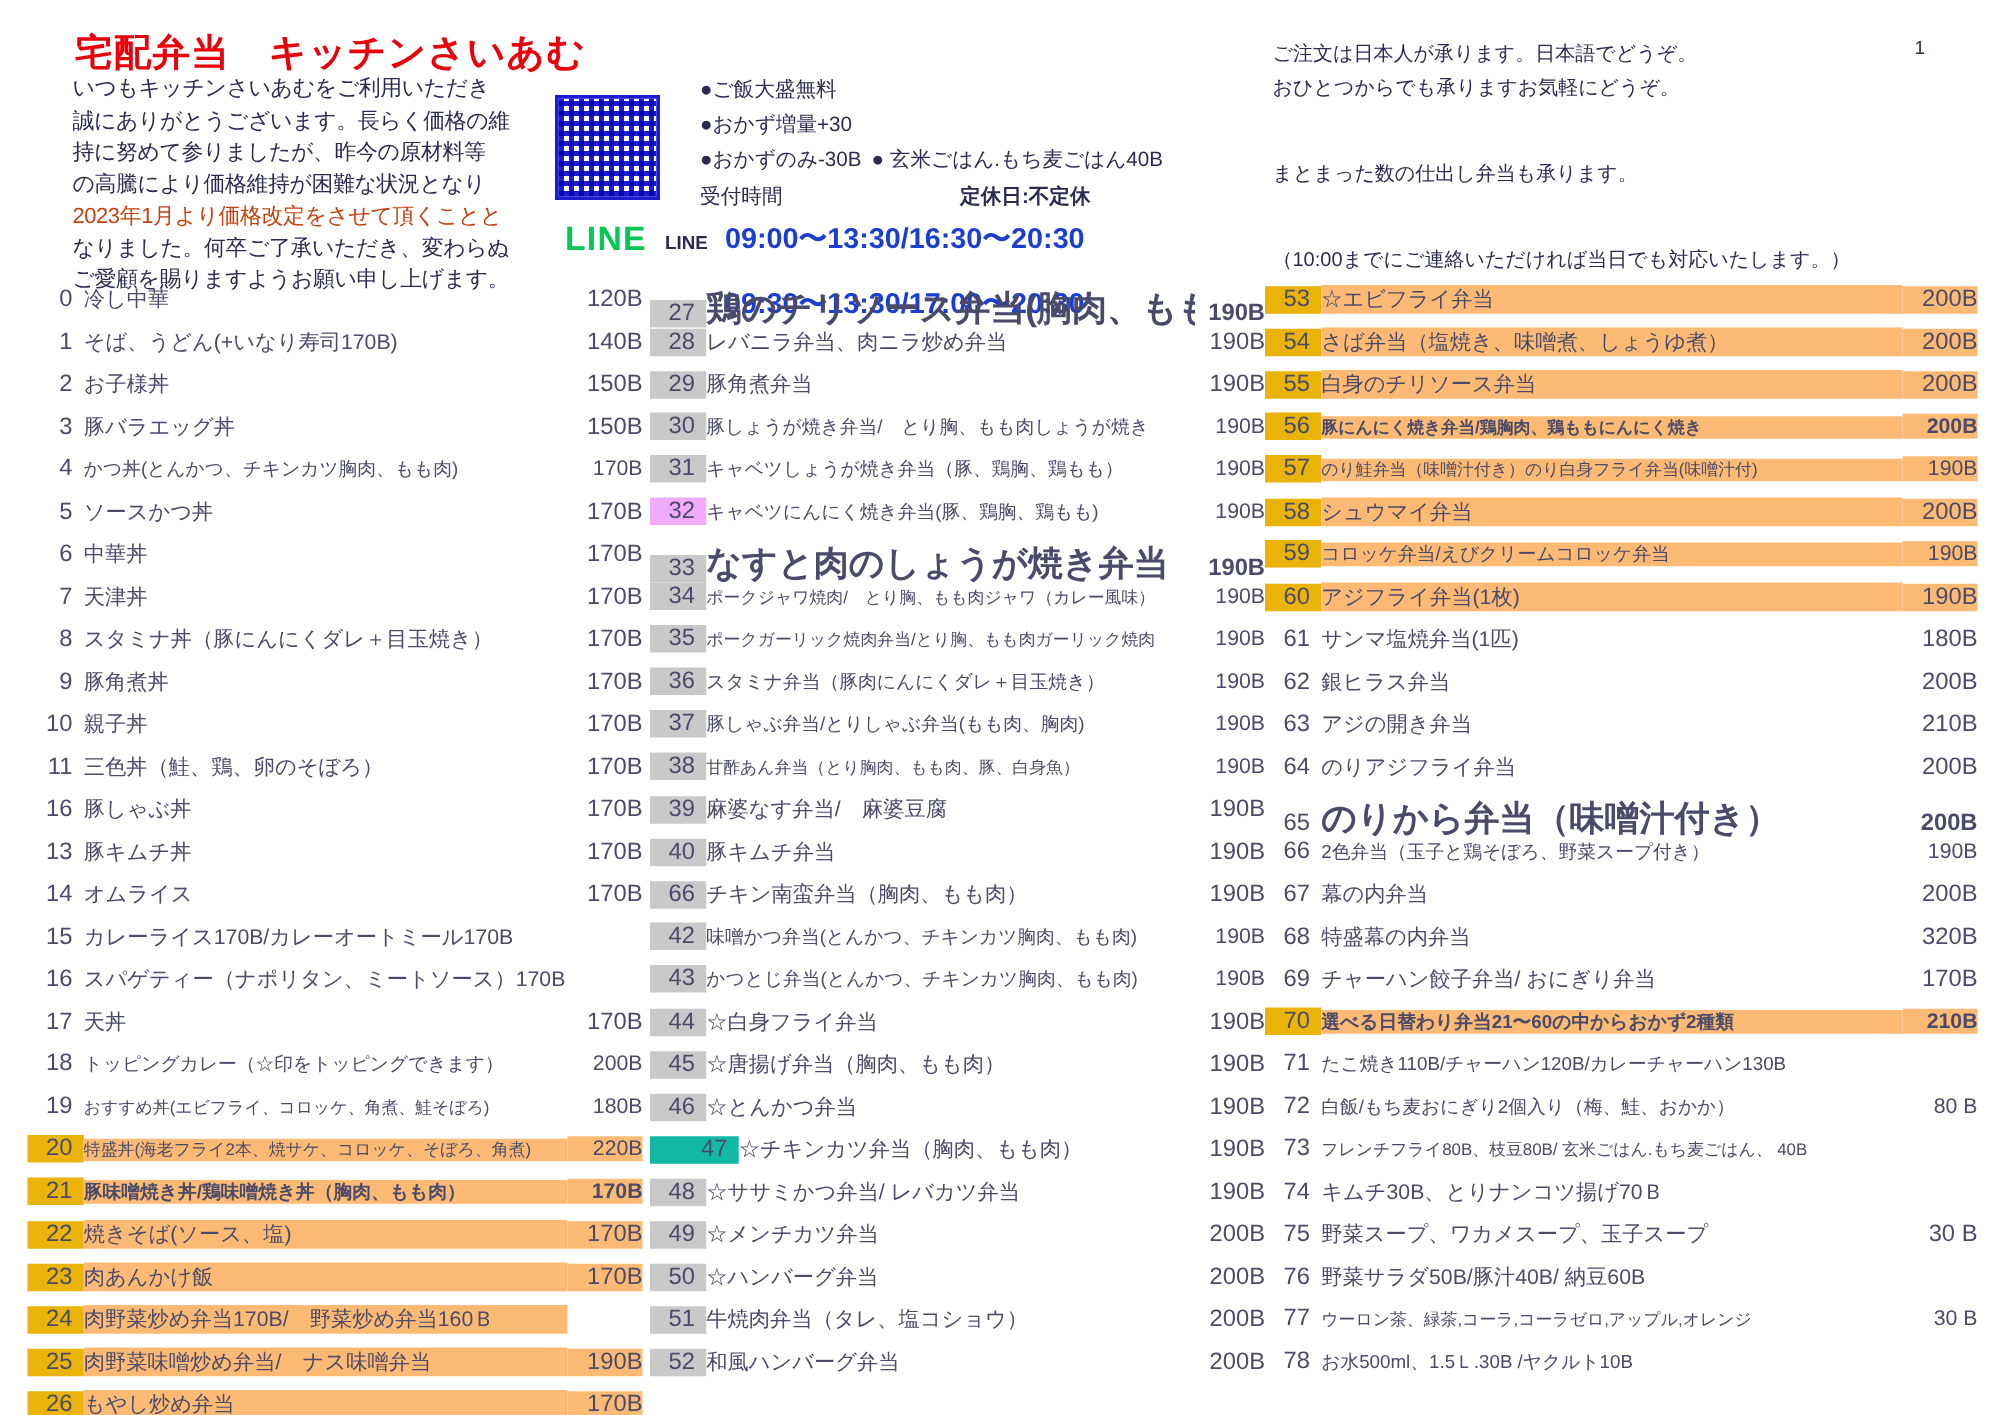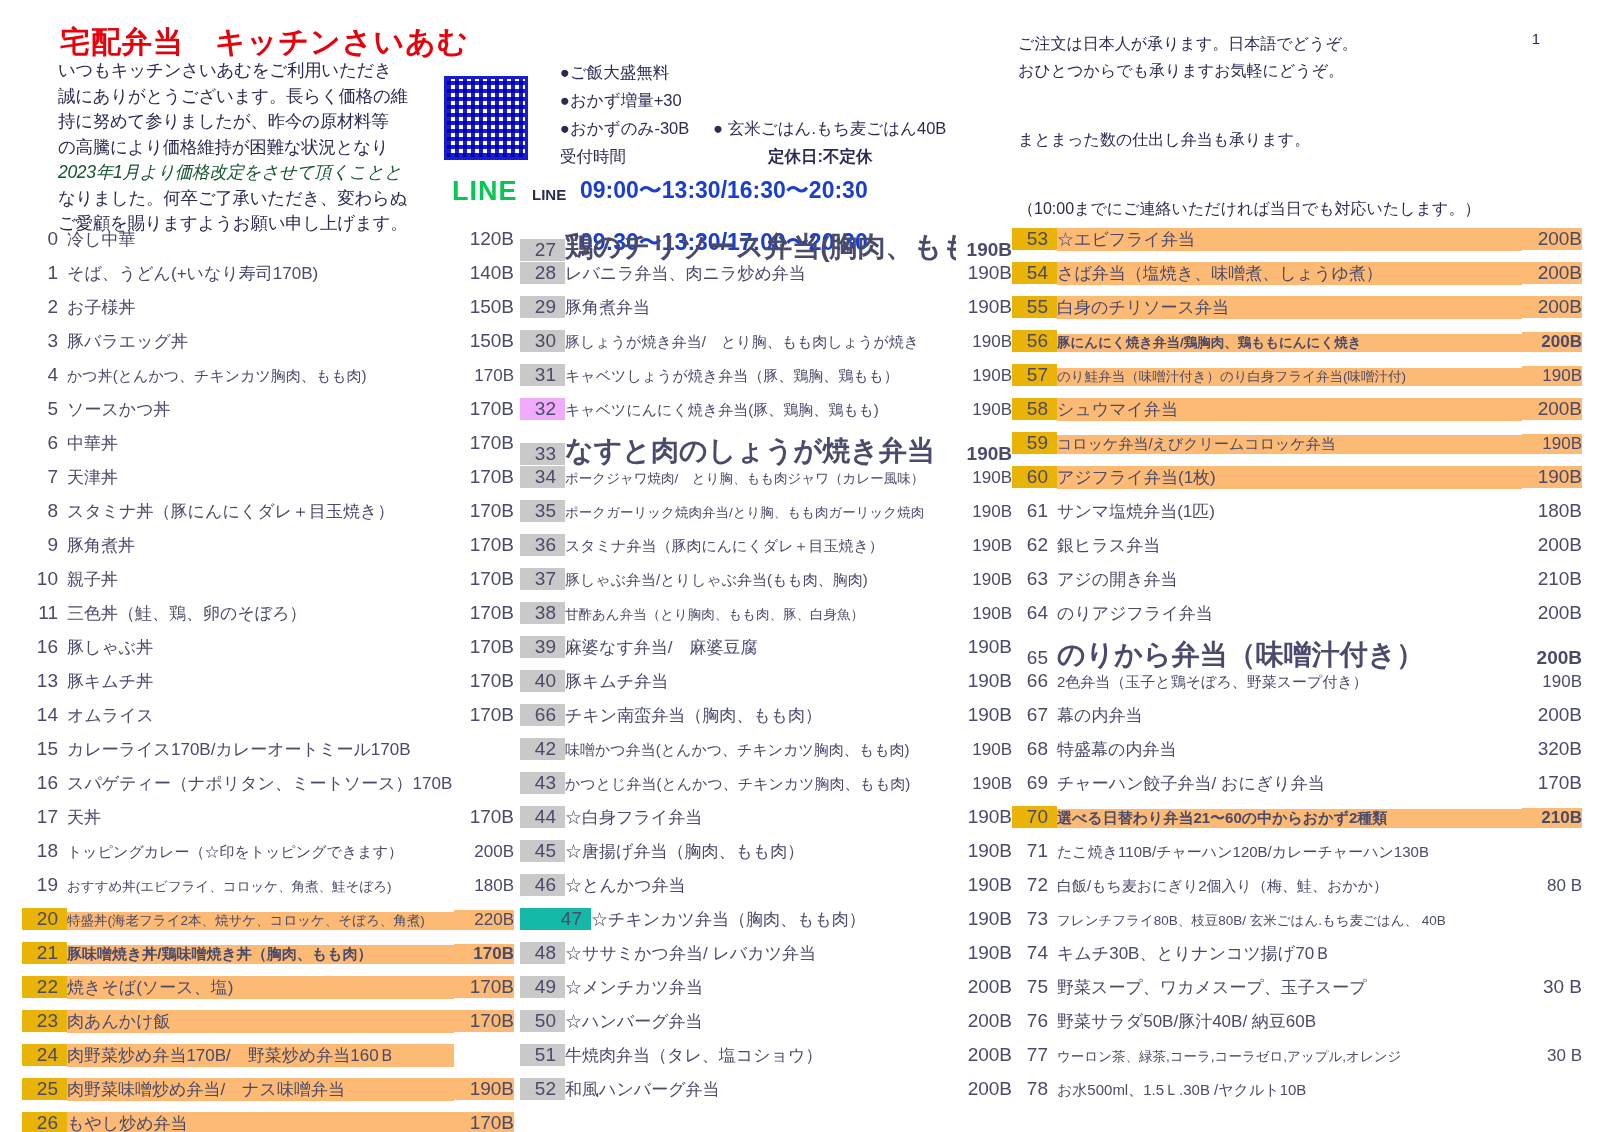--- a/index.html
+++ b/index.html
@@ -36,22 +36,21 @@
     position: absolute;
     left: 58px;
     top: 58px;
     width: 382px;
     font-size: 17.5px;
     line-height: 25.5px;
     color: #2b2b52;
     letter-spacing: -0.3px;
   }
   .intro .red {
-    color: #14532d;
-    font-style: italic;
+    color: #c2410c;
   }
 
   
   .qr-box {
     position: absolute;
     left: 444px;
     top: 76px;
     width: 84px;
     height: 84px;
     background:
@@ -76,21 +75,21 @@
     position: absolute;
     left: 560px;
     top: 58px;
     width: 420px;
     font-size: 16.5px;
     line-height: 28px;
     color: #2b2b52;
   }
   .mid-head .row2 {
     display: flex;
-    gap: 24px;
+    gap: 8px;
   }
   .hours-line {
     position: absolute;
     font-size: 16.5px;
     color: #2b2b52;
   }
   .hours-label {
     position: absolute;
     font-size: 15px;
     color: #2b2b52;

